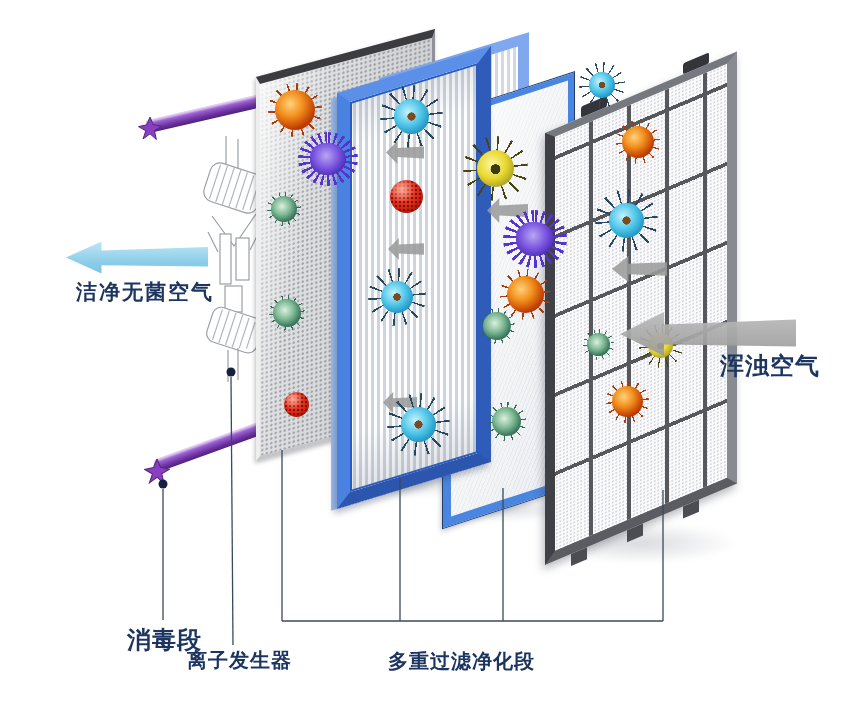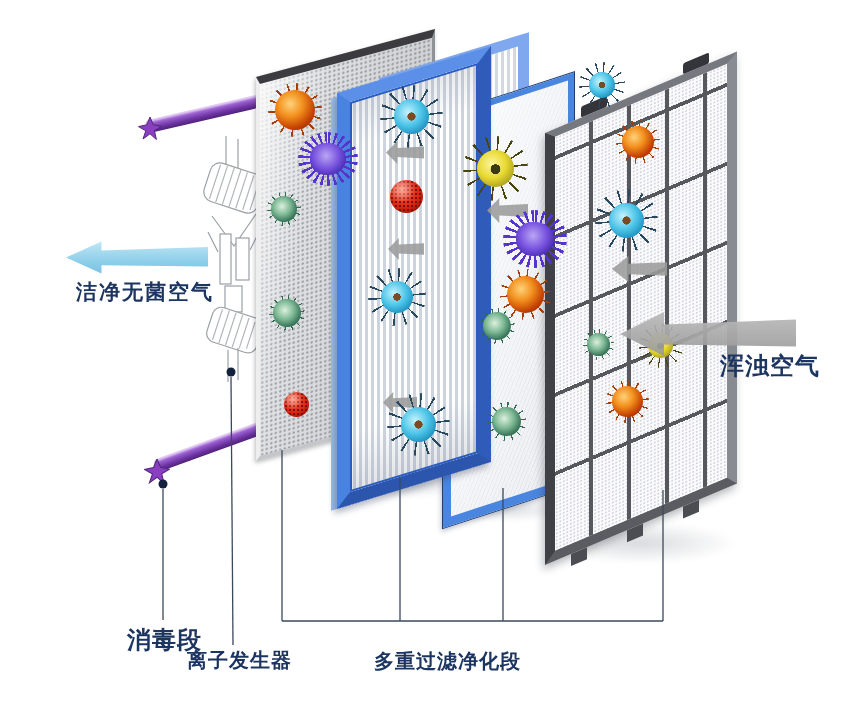--- a/index.html
+++ b/index.html
@@ -108,21 +108,21 @@
   .v-fuzz::after{border-radius:46% 54% 52% 48%;
     background:radial-gradient(circle at 45% 40%,#b9a6f2 0%,#7a55e0 45%,#3c1fa8 85%);}
   
   .leads{position:absolute;left:0;top:0;z-index:40;pointer-events:none;}
   
   .lbl{position:absolute;color:#1c3560;font-weight:bold;z-index:45;white-space:nowrap;}
   .lbl-clean{left:76px;top:278px;font-size:21px;letter-spacing:2px;}
   .lbl-turbid{left:720px;top:350px;font-size:24px;letter-spacing:1px;}
   .lbl-disinfect{left:127px;top:624px;font-size:24px;letter-spacing:1px;}
   .lbl-ion{left:187px;top:647px;font-size:20px;letter-spacing:1px;}
-  .lbl-filter{left:374px;top:648px;font-size:20px;letter-spacing:1px;}
+  .lbl-filter{left:388px;top:648px;font-size:20px;letter-spacing:1px;}
 </style>
 </head>
 <body>
 
 <div class="stage">
 
   <div class="floor-shadow" style="left:330px;top:468px;width:150px;height:30px;"></div>
   <div class="floor-shadow" style="left:438px;top:496px;width:130px;height:26px;"></div>
   <div class="floor-shadow" style="left:543px;top:522px;width:195px;height:42px;"></div>
 

